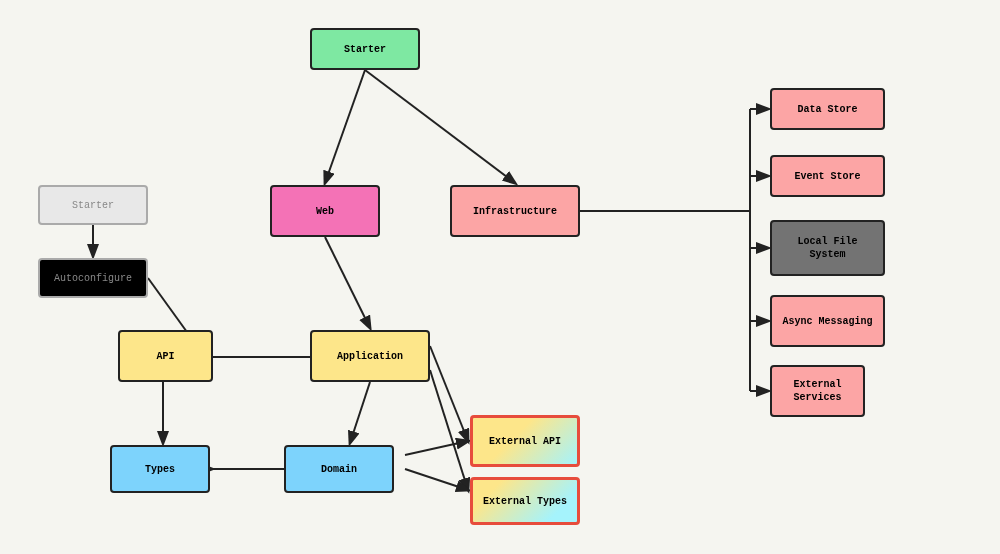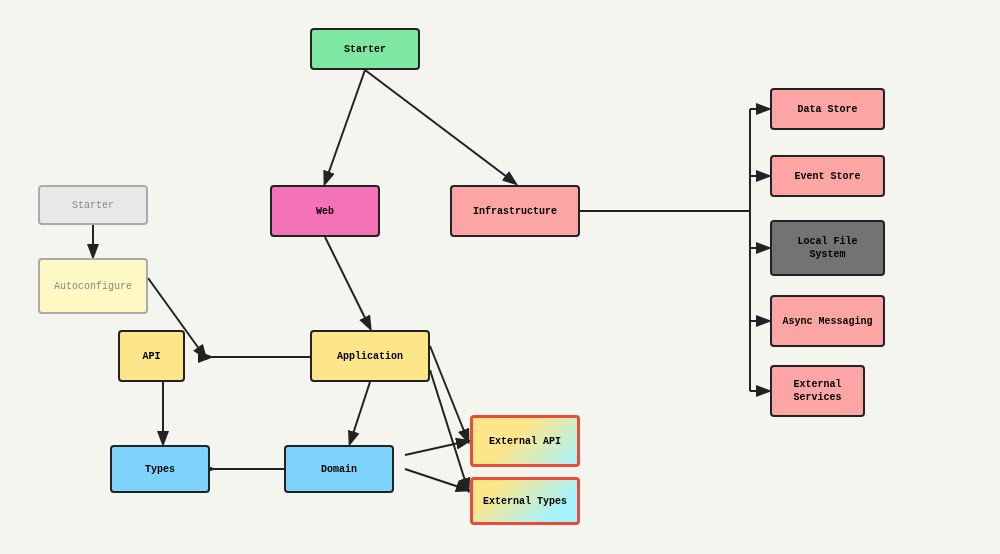--- a/index.html
+++ b/index.html
@@ -45,21 +45,21 @@
       width: 130px; height: 52px;
       left: 450px; top: 185px;
     }
     .node-application {
       background: #fde68a;
       width: 120px; height: 52px;
       left: 310px; top: 330px;
     }
     .node-api {
       background: #fde68a;
-      width: 67px; height: 52px;
+      width: 95px; height: 52px;
       left: 118px; top: 330px;
     }
     .node-types {
       background: #7dd3fc;
       width: 100px; height: 48px;
       left: 110px; top: 445px;
     }
     .node-domain {
       background: #7dd3fc;
       width: 110px; height: 48px;
@@ -108,22 +108,22 @@
     
     .node-ghost-starter {
       background: #e8e8e8;
       width: 110px; height: 40px;
       left: 38px; top: 185px;
       border-color: #aaa;
       color: #888;
       font-weight: 400;
     }
     .node-ghost-autoconfig {
-      background: #fef9c3;
-      width: 110px; height: 56px;
+      background: #000000;
+      width: 110px; height: 40px;
       left: 38px; top: 258px;
       border-color: #aaa;
       color: #888;
       font-weight: 400;
     }
 
     svg.arrows {
       position: absolute;
       top: 0; left: 0;
       width: 1000px;

